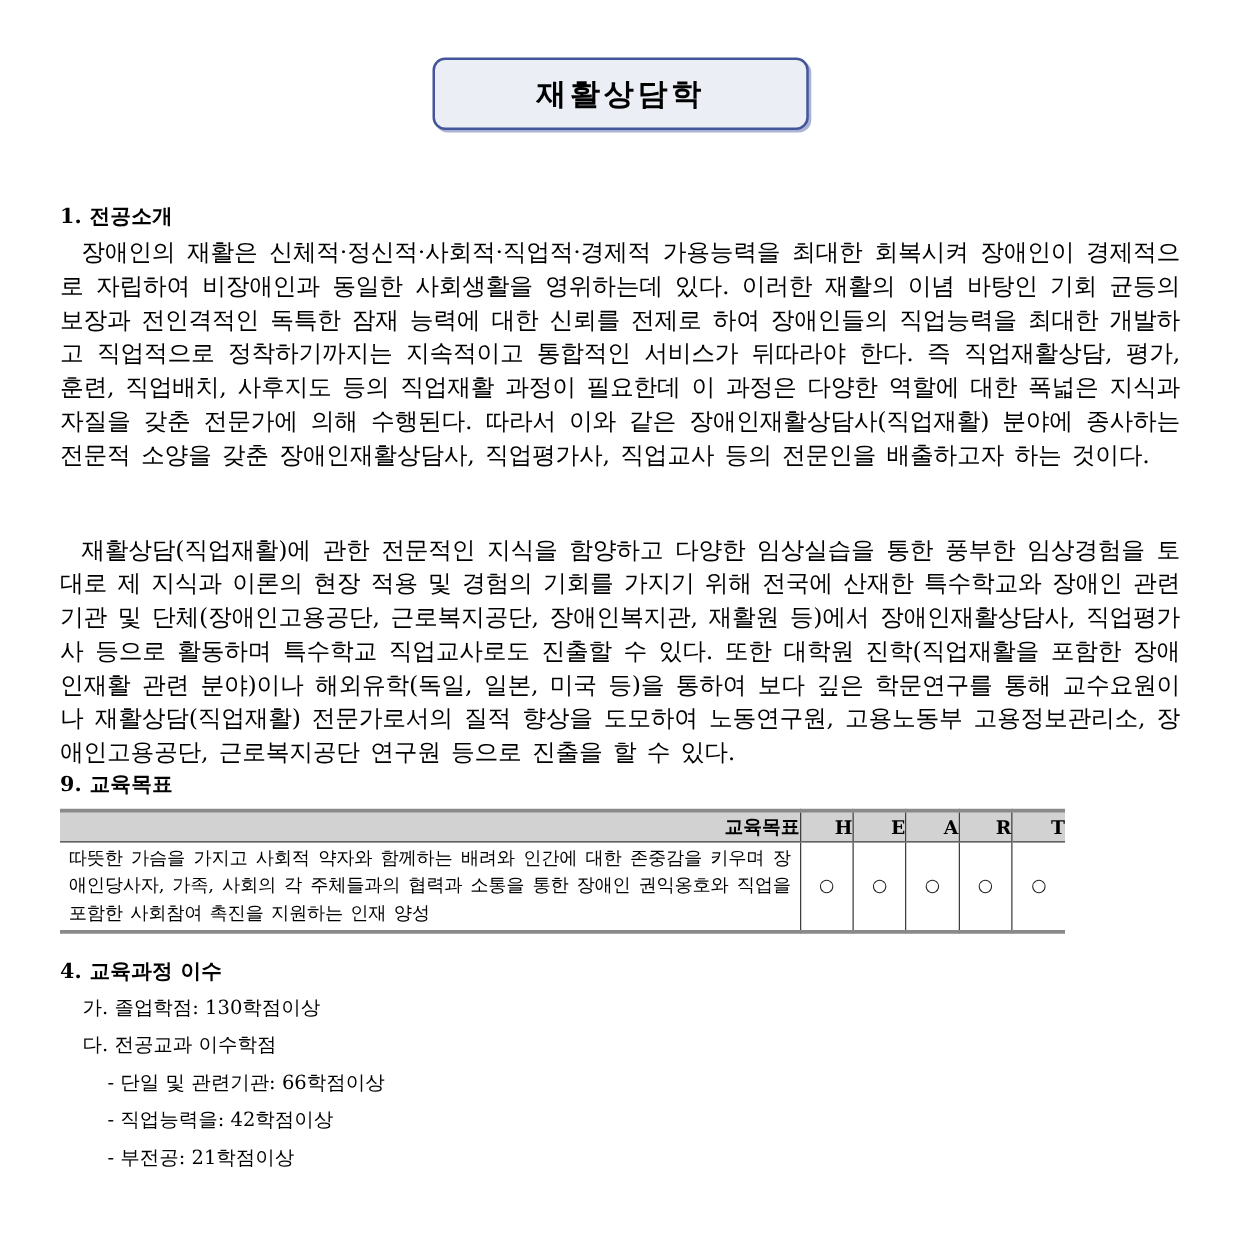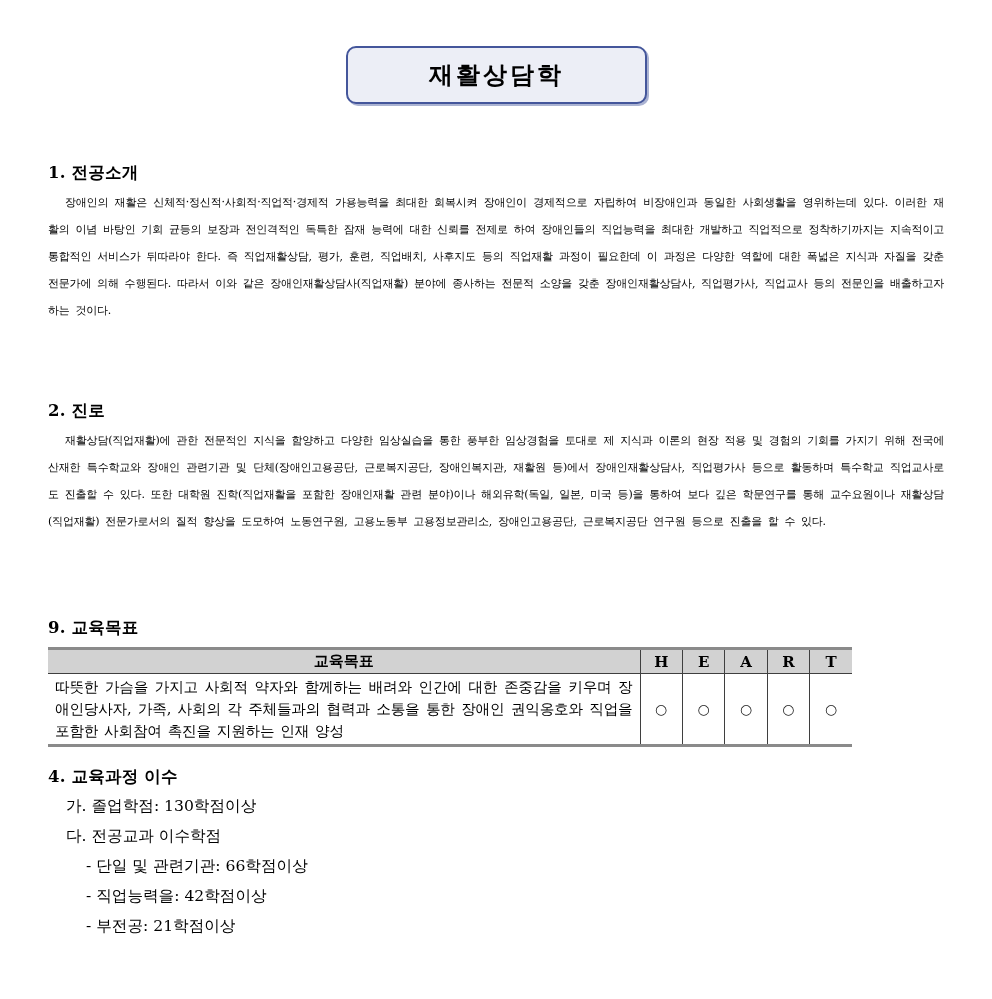--- a/index.html
+++ b/index.html
@@ -21,21 +21,21 @@
     box-shadow: 2px 2px 0 rgba(68, 86, 155, 0.45);
     display: flex; align-items: center; justify-content: center;
   }
   .title-text { font-size: 24px; font-weight: bold; letter-spacing: 3px; }
 
   .abs { position: absolute; left: 48px; width: 896px; }
 
   .sec-heading { font-weight: bold; font-size: 16.5px; letter-spacing: 0.2px; }
 
   .para {
-    font-size: 11px;
+    font-size: 19px;
     line-height: 27px;
     text-align: justify;
     text-indent: 17px;
     word-spacing: 2.5px;
     letter-spacing: -0.2px;
   }
 
   
   .goals-table-wrap { position: absolute; left: 48px; top: 647px; width: 804px; }
   table.goals {
@@ -47,20 +47,21 @@
   }
   table.goals col.c-goal { width: 592px; }
   table.goals col.c-mark { width: 42.4px; }
   table.goals th {
     background: #D2D2D2;
     font-weight: bold;
     font-size: 15px;
     height: 23px;
     padding: 0;
     border-bottom: 1px solid #3F3F3F;
+    text-align: right;
   }
   table.goals th + th, table.goals td + td { border-left: 1px solid #3F3F3F; }
   table.goals td { background: #ffffff; vertical-align: middle; }
   td.goal-text {
     padding: 2px 7px;
     font-size: 14.6px;
     line-height: 22px;
     text-align: justify;
     word-spacing: 1.5px;
     letter-spacing: -0.2px;
@@ -79,21 +80,20 @@
 
 <div class="page">
 
   <div class="title-box">
     <span class="title-text">재활상담학</span>
   </div>
 
   <div class="abs sec-heading" style="top:162px;">1. 전공소개</div>
   <div class="abs para" style="top:189px;">장애인의 재활은 신체적·정신적·사회적·직업적·경제적 가용능력을 최대한 회복시켜 장애인이 경제적으로 자립하여 비장애인과 동일한 사회생활을 영위하는데 있다. 이러한 재활의 이념 바탕인 기회 균등의 보장과 전인격적인 독특한 잠재 능력에 대한 신뢰를 전제로 하여 장애인들의 직업능력을 최대한 개발하고 직업적으로 정착하기까지는 지속적이고 통합적인 서비스가 뒤따라야 한다. 즉 직업재활상담, 평가, 훈련, 직업배치, 사후지도 등의 직업재활 과정이 필요한데 이 과정은 다양한 역할에 대한 폭넓은 지식과 자질을 갖춘 전문가에 의해 수행된다. 따라서 이와 같은 장애인재활상담사(직업재활) 분야에 종사하는 전문적 소양을 갖춘 장애인재활상담사, 직업평가사, 직업교사 등의 전문인을 배출하고자 하는 것이다.</div>
 
-  <div class="abs sec-heading" style="top:400px;">2. 진로</div>
   <div class="abs para" style="top:427px;">재활상담(직업재활)에 관한 전문적인 지식을 함양하고 다양한 임상실습을 통한 풍부한 임상경험을 토대로 제 지식과 이론의 현장 적용 및 경험의 기회를 가지기 위해 전국에 산재한 특수학교와 장애인 관련기관 및 단체(장애인고용공단, 근로복지공단, 장애인복지관, 재활원 등)에서 장애인재활상담사, 직업평가사 등으로 활동하며 특수학교 직업교사로도 진출할 수 있다. 또한 대학원 진학(직업재활을 포함한 장애인재활 관련 분야)이나 해외유학(독일, 일본, 미국 등)을 통하여 보다 깊은 학문연구를 통해 교수요원이나 재활상담(직업재활) 전문가로서의 질적 향상을 도모하여 노동연구원, 고용노동부 고용정보관리소, 장애인고용공단, 근로복지공단 연구원 등으로 진출을 할 수 있다.</div>
 
   <div class="abs sec-heading" style="top:617px;">9. 교육목표</div>
 
   <div class="goals-table-wrap">
     <table class="goals">
       <colgroup>
         <col class="c-goal">
           <col class="c-mark">
           <col class="c-mark">

